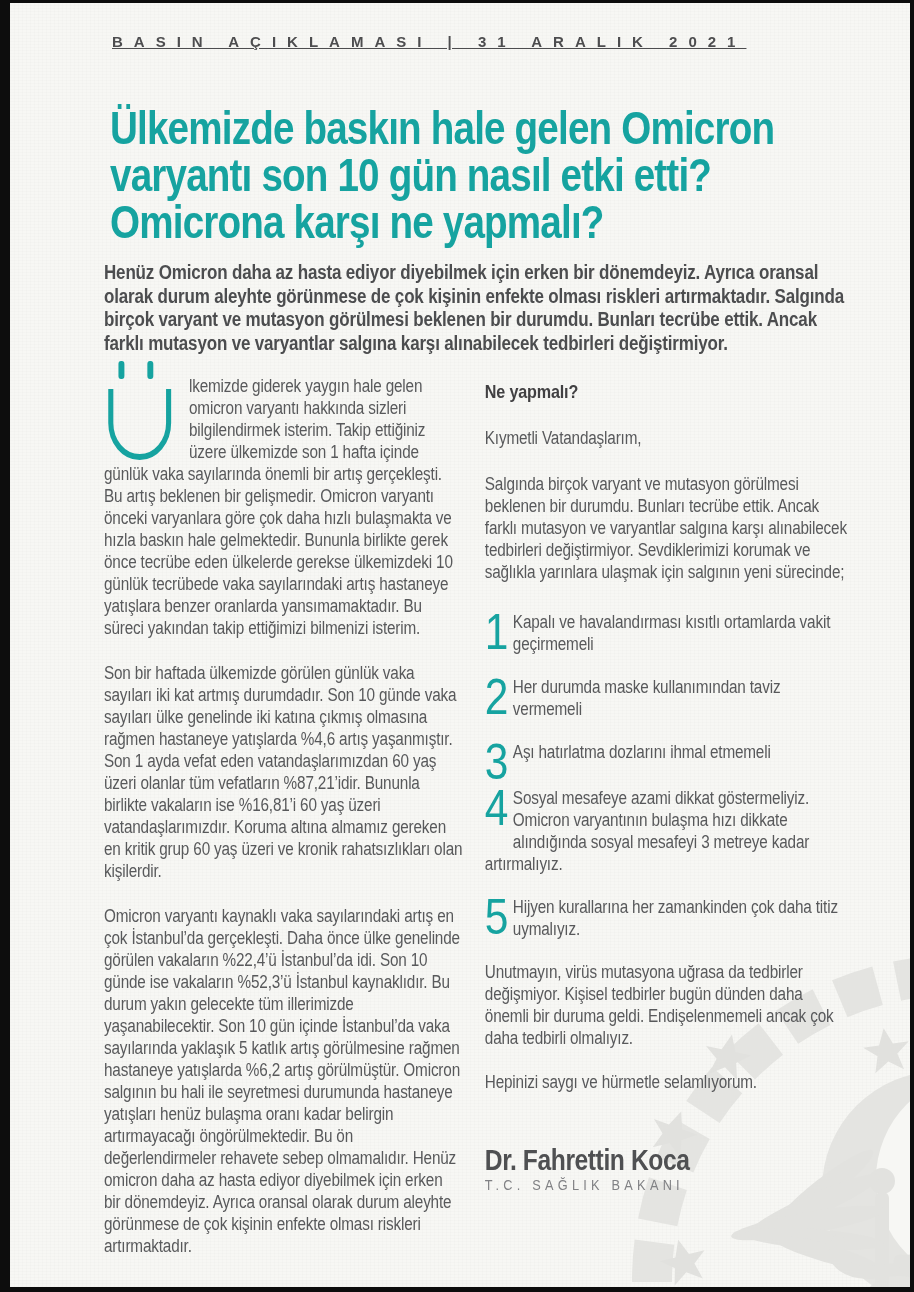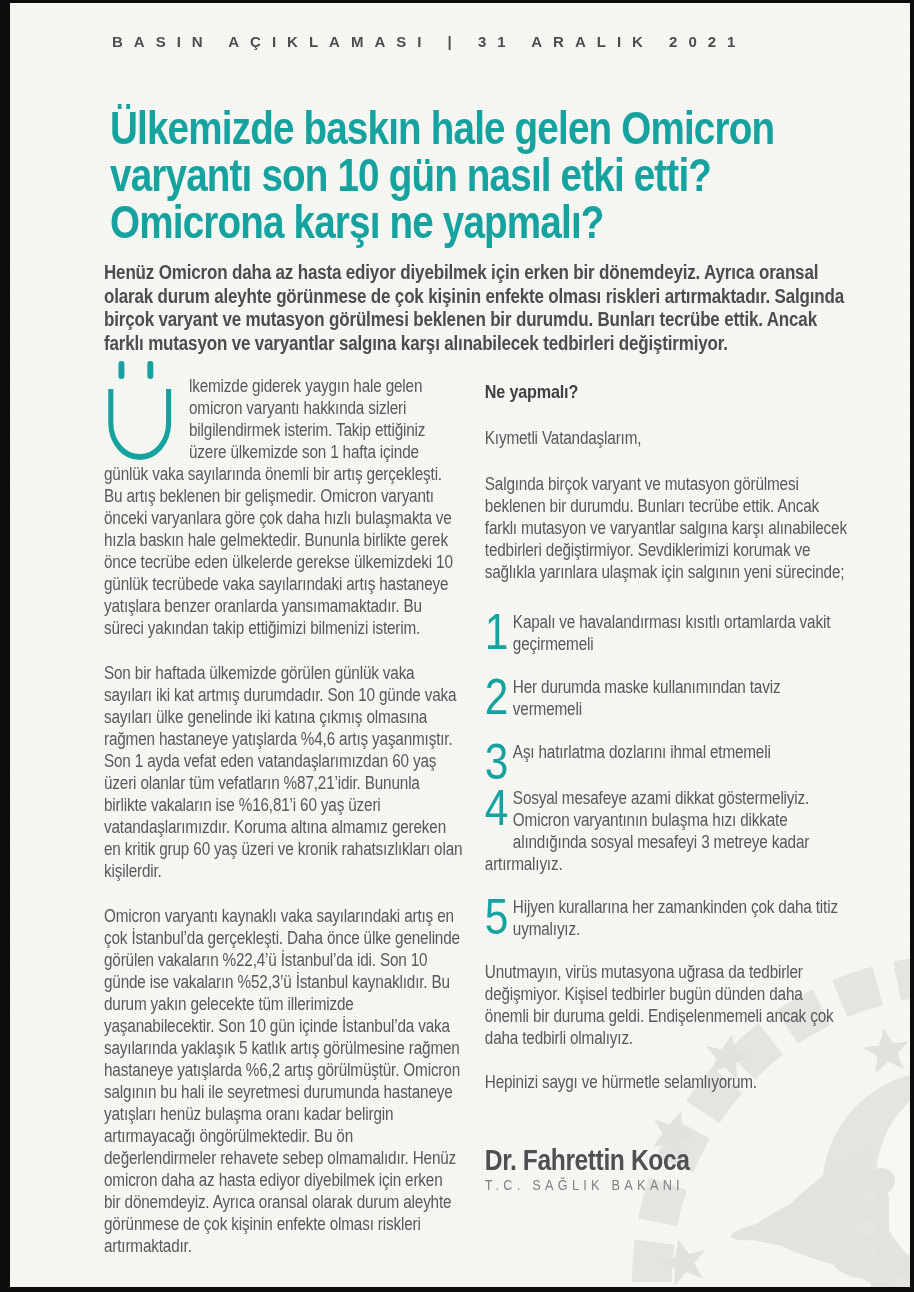--- a/index.html
+++ b/index.html
@@ -27,20 +27,21 @@
     z-index: 0;
   }
   .content-layer { position: relative; z-index: 1; }
 
   .kicker {
     position: absolute; left: 102px; top: 30px;
     font-size: 15px; font-weight: bold;
     letter-spacing: 11px;
     color: #4d4d4f;
     white-space: nowrap;
+    text-decoration: underline;
   }
   .title {
     position: absolute; left: 100px; top: 102px;
     width: 880px;
     font-size: 46px; line-height: 47px;
     font-weight: bold;
     letter-spacing: -1px;
     color: #16a3a0;
     transform: scaleX(.84);
     transform-origin: 0 0;

